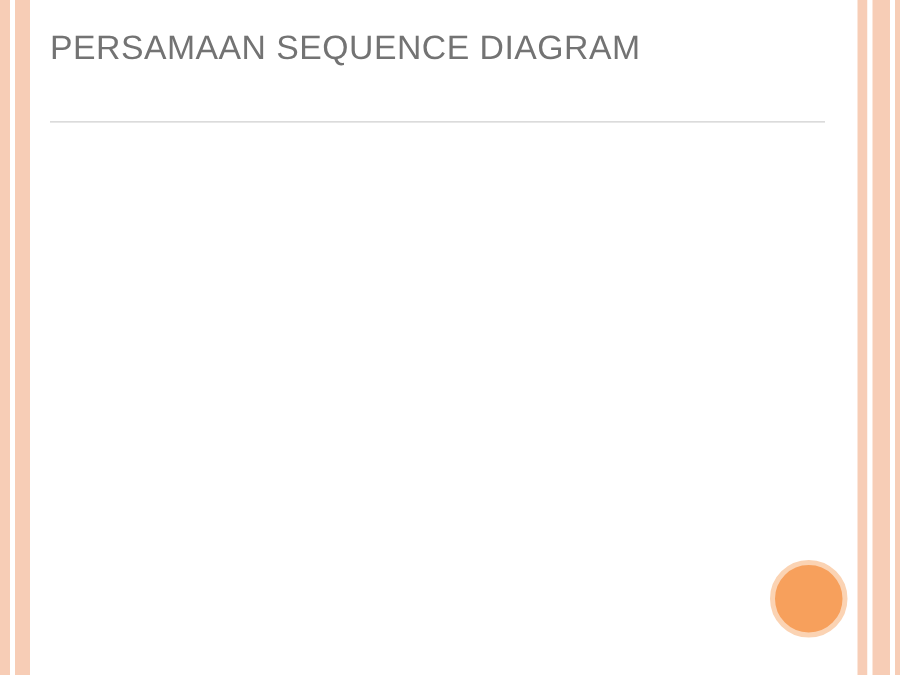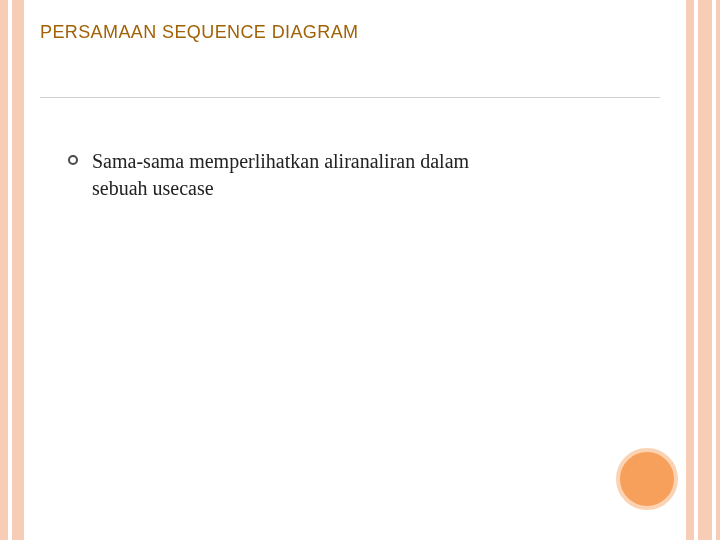--- a/index.html
+++ b/index.html
@@ -8,23 +8,23 @@
     width: 720px;
     height: 540px;
     position: relative;
     background: #ffffff;
   }
   .title {
     position: absolute;
     top: 22px;
     left: 40px;
     right: 60px;
-    font-size: 18px;
+    font-size: 27px;
     font-weight: 400;
-    color: #a16207;
+    color: #737373;
     letter-spacing: 0.4px;
     line-height: 1.22;
     font-family: "Arial Narrow", Arial, sans-serif;
     font-stretch: condensed;
   }
   .title-underline {
     position: absolute;
     top: 97px;
     left: 40px;
     right: 60px;
@@ -104,22 +104,16 @@
     <div class="stripe a s3"></div>
     <div class="stripe b s4"></div>
     <div class="stripe a s5"></div>
   </div>
 
   <div class="title">
     <span>PERSAMAAN SEQUENCE DIAGRAM</span><br>
   </div>
   <div class="title-underline"></div>
 
-  <div class="body">
-    <div class="bullet-item">
-      <span class="bullet-marker"></span>
-      <span class="bullet-text">Sama-sama memperlihatkan aliranaliran dalam sebuah usecase</span>
-    </div>
-  </div>
 
   <div class="corner-circle"></div>
 
 </div>
 
 </body></html>

